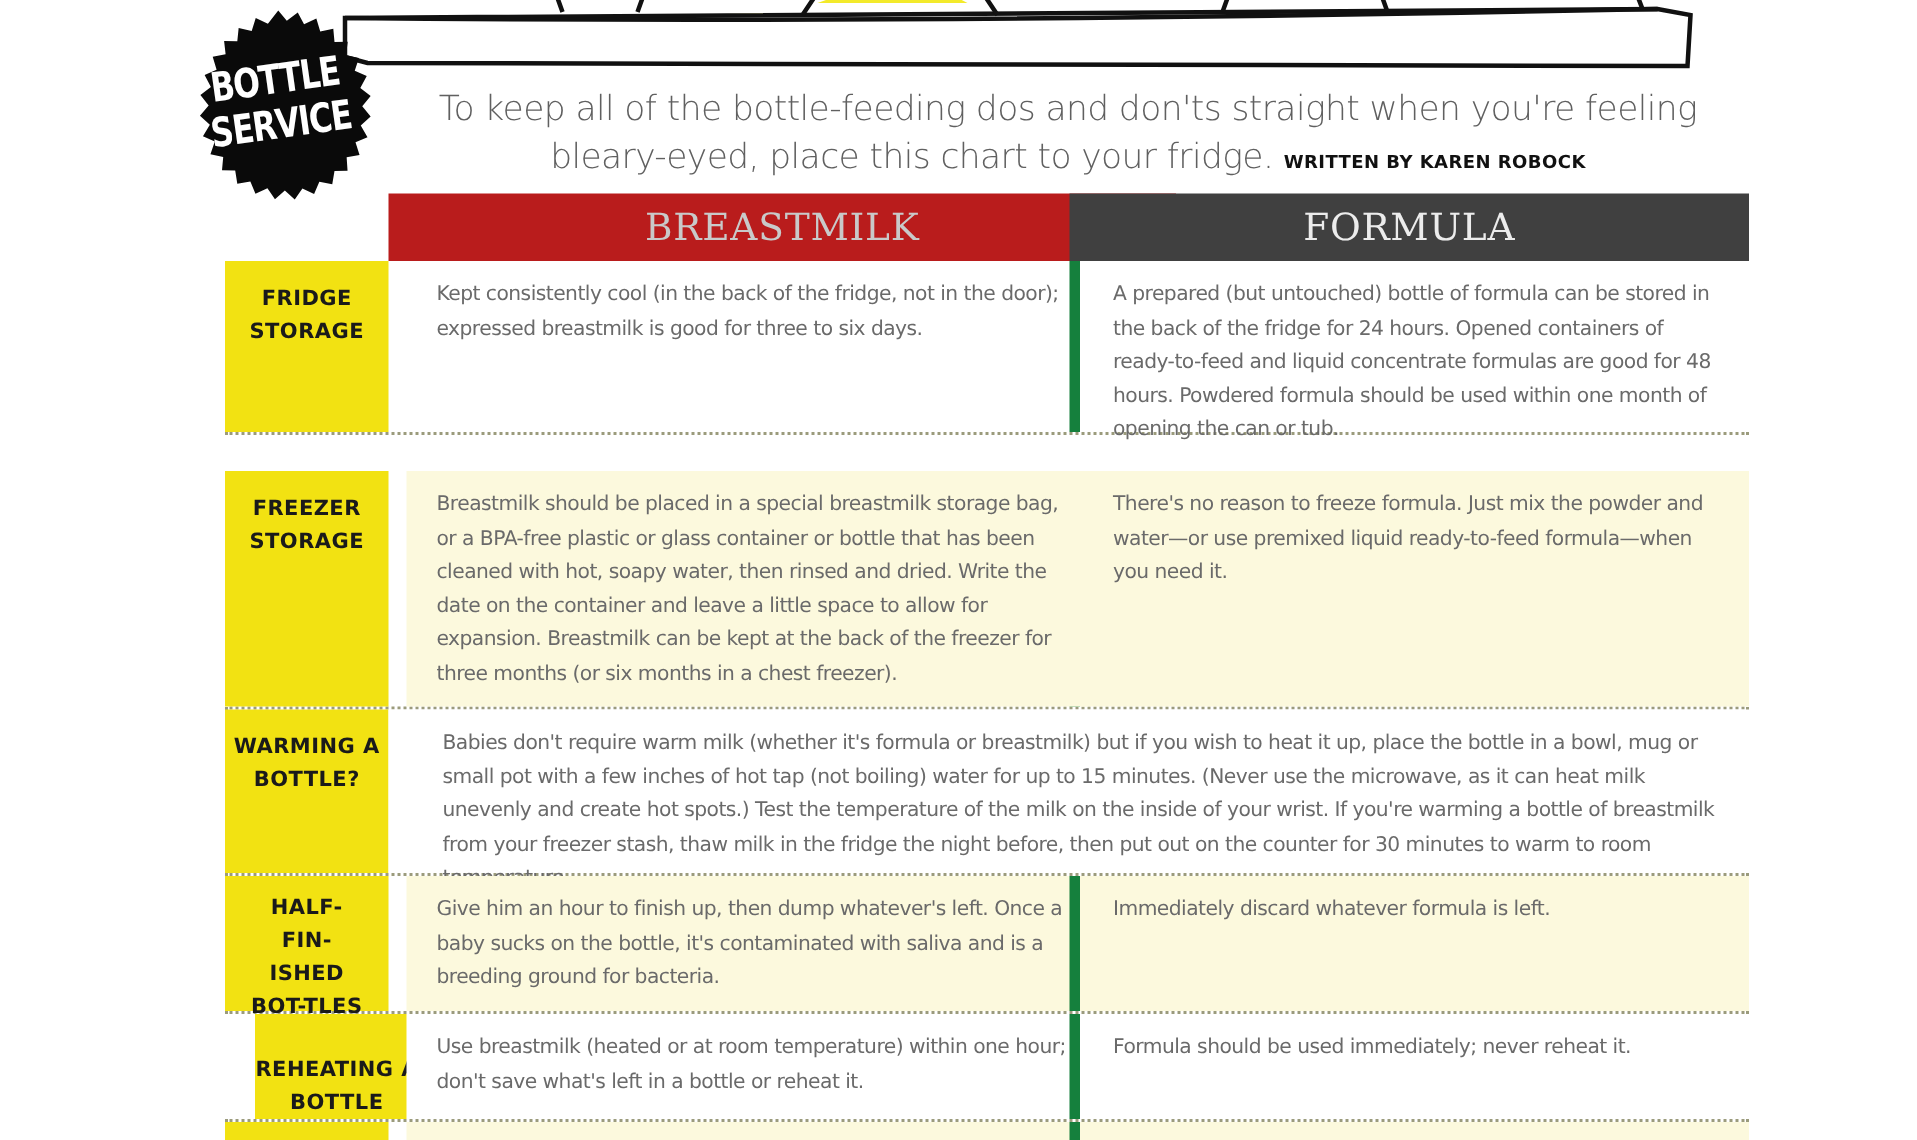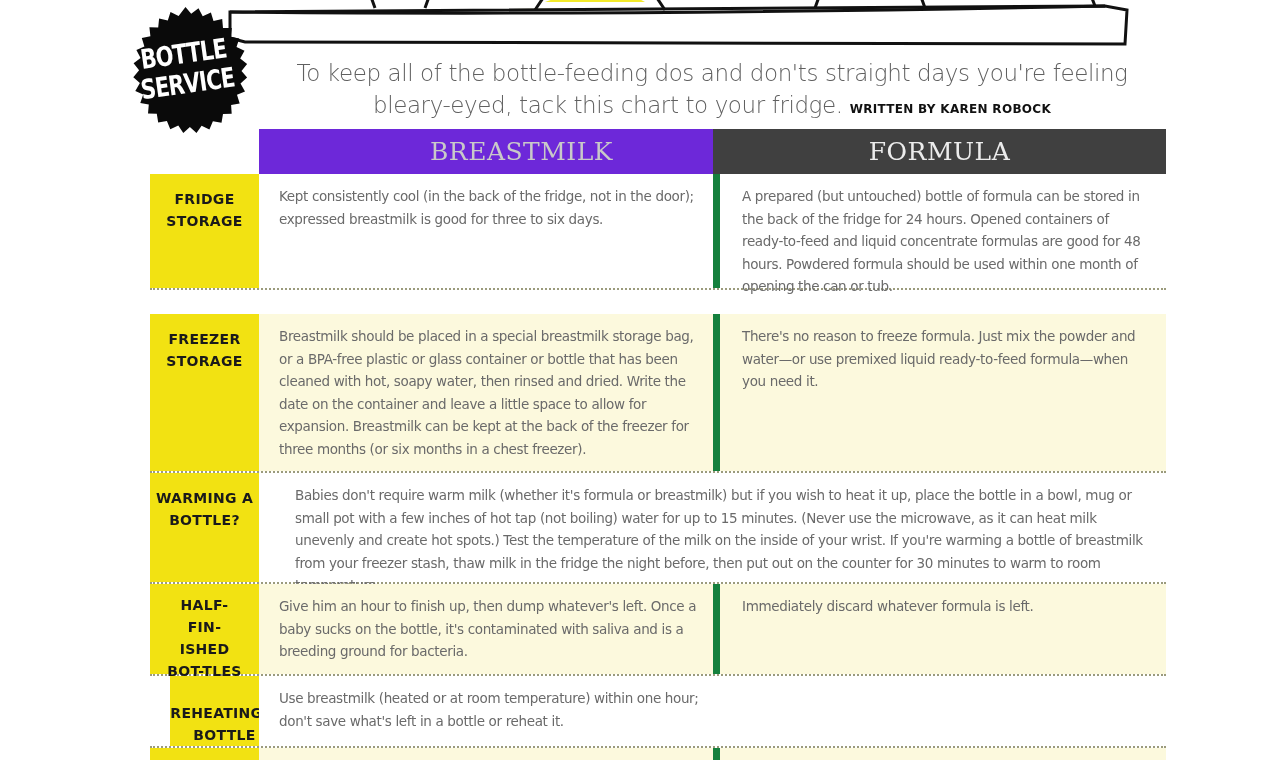--- a/index.html
+++ b/index.html
@@ -27,36 +27,36 @@
       font-weight: 300; letter-spacing: -0.4px;
     }
     .byline { font-size: 12px; font-weight: bold; color: #111; letter-spacing: 0.3px; }
     .byline .author { font-size: 12px; font-weight: 900; }
 
     
     .col-head {
       position: absolute; top: 129px; height: 45px; text-align: center;
       font-family: "DejaVu Serif", serif; font-size: 25px; line-height: 45px; letter-spacing: 0.5px;
     }
-    .col-head.breast { left: 259px; width: 525px; background: #6d28d9; color: #c9c9c9; }
+    .col-head.breast { left: 259px; width: 525px; background: #b91c1c; color: #c9c9c9; }
     .col-head.formula { left: 713px; width: 453px; background: #404040; color: #ececec; }
 
     
     .row { position: absolute; left: 150px; width: 1016px; border-bottom: 2px dotted #9b9b7c; }
     .row .label {
       position: absolute; left: 0; top: 0; bottom: 0; width: 109px; background: #f2e212;
       text-align: center; font-family: "DejaVu Sans", sans-serif; font-weight: bold;
       font-size: 14px; line-height: 22px; color: #1a1a1a; padding-top: 14px; letter-spacing: 0.3px;
     }
     .row .cell {
       position: absolute; top: 0; bottom: 0;
       font-size: 13.5px; line-height: 22.6px; color: #6a6a6a; font-family: "DejaVu Sans", sans-serif;
       letter-spacing: -0.35px; padding-top: 11px;
     }
-    .row .cell.b { left: 109px; width: 454px; padding-left: 20px; padding-right: 14px; }
+    .row .cell.b { left: 121px; width: 454px; padding-left: 20px; padding-right: 14px; }
     .row .cell.f { left: 563px; width: 453px; padding-left: 22px; padding-right: 14px; border-left: 7px solid #15803d; }
     .row .cell.span { left: 109px; width: 907px; padding-left: 36px; padding-right: 18px; }
     .row.tint .cell { background: #fcf9dd; }
     .row.white .cell { background: #ffffff; }
 
     .r1 { top: 174px; height: 116px; }
     .r2 { top: 314px; height: 159px; }
     .r3 { top: 473px; height: 111px; }
     .r4 { top: 584px; height: 92px; }
     .r5 { top: 676px; height: 72px; }
@@ -79,21 +79,21 @@
   <svg viewBox="0 0 145 135">
     <polygon fill="#0a0a0a" points="72.5,2 78.2,8.8 85.5,3.3 89.7,11.2 97.9,7.4 100.5,16 109.2,14.1 110,23 118.8,22.9 117.7,31.8 126.3,33.6 123.5,42.1 131.5,45.7 127.2,53.6 134.1,59 128.5,65.9 134.1,72.6 127.5,78.6 132,86.5 124,89.8 126.7,98.4 118.1,99.9 118.7,108.8 110,109 108.5,117.8 99.9,116.2 96.4,124.4 88.6,120.7 83.5,128 76.9,122 70.3,127.9 65.3,120.5 57.3,124.2 53.9,116 45.2,117.5 43.8,108.7 35,108.5 35.8,99.6 27.3,97.9 30.2,89.4 22.3,85.9 26.9,78.1 20.3,72.2 26.1,65.3 20.6,58.3 27.6,53 23.4,45 31.4,41.5 28.8,32.9 37.4,31.2 36.4,22.3 45.2,22.5 46.1,13.6 54.8,15.6 57.5,7 65.6,10.9"></polygon>
   </svg>
   <div class="badge-text">
     <div>BOTTLE</div>
     <div>SERVICE</div>
   </div>
 </div>
 
 <div class="intro">
-  <span>To keep all of the bottle-feeding dos and don'ts straight days you're feeling bleary-eyed, tack this chart to your fridge.</span>
+  <span>To keep all of the bottle-feeding dos and don'ts straight when you're feeling bleary-eyed, place this chart to your fridge.</span>
   <span class="byline">
     <span>WRITTEN BY</span>
     <span class="author">KAREN ROBOCK</span>
   </span>
 </div>
 
 <div class="col-head breast">BREASTMILK</div>
 <div class="col-head formula">FORMULA</div>
 
 <div class="row white r1">
@@ -115,19 +115,20 @@
 
 <div class="row tint r4">
   <div class="label" style="padding-top:10px; padding-left:14px; padding-right:14px;">HALF-FIN-ISHED BOT-TLES</div>
   <div class="cell b">Give him an hour to finish up, then dump whatever's left. Once a baby sucks on the bottle, it's contaminated with saliva and is a breeding ground for bacteria.</div>
   <div class="cell f">Immediately discard whatever formula is left.</div>
 </div>
 
 <div class="row white r5">
   <div class="label" style="padding-top:26px;margin-left:20px;">REHEATING A BOTTLE</div>
   <div class="cell b">Use breastmilk (heated or at room temperature) within one hour; don't save what's left in a bottle or reheat it.</div>
+  <div class="cell f">Formula should be used immediately; never reheat it.</div>
 </div>
 
 <div class="row tint r6">
   <div class="label"></div>
   <div class="cell b"></div>
   <div class="cell f"></div>
 </div>
 
 </body></html>

